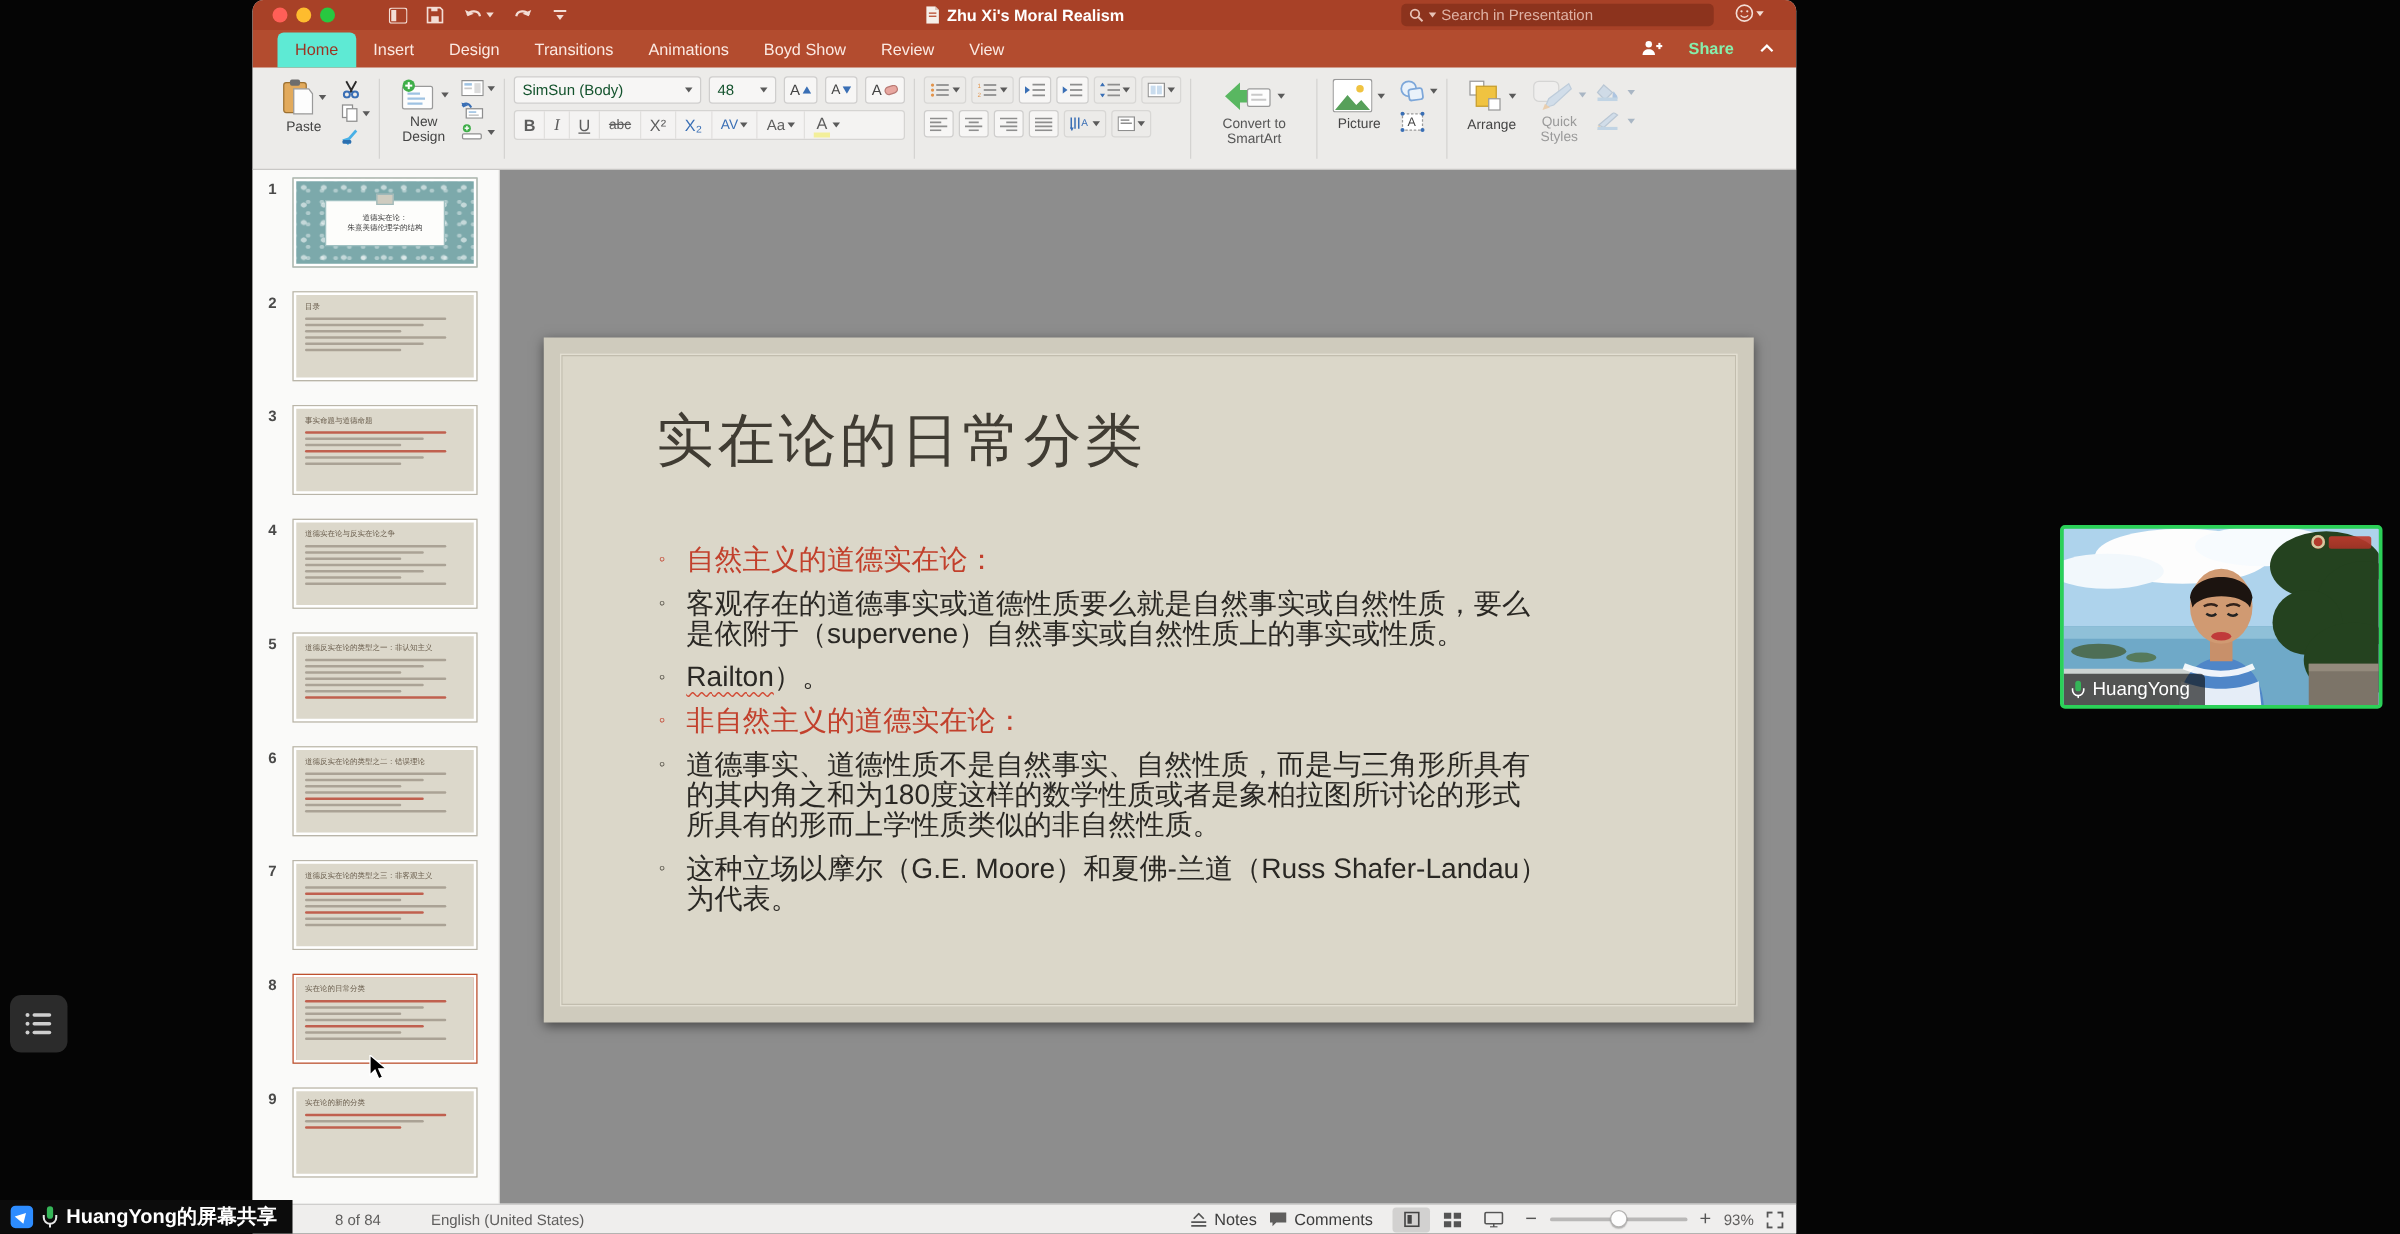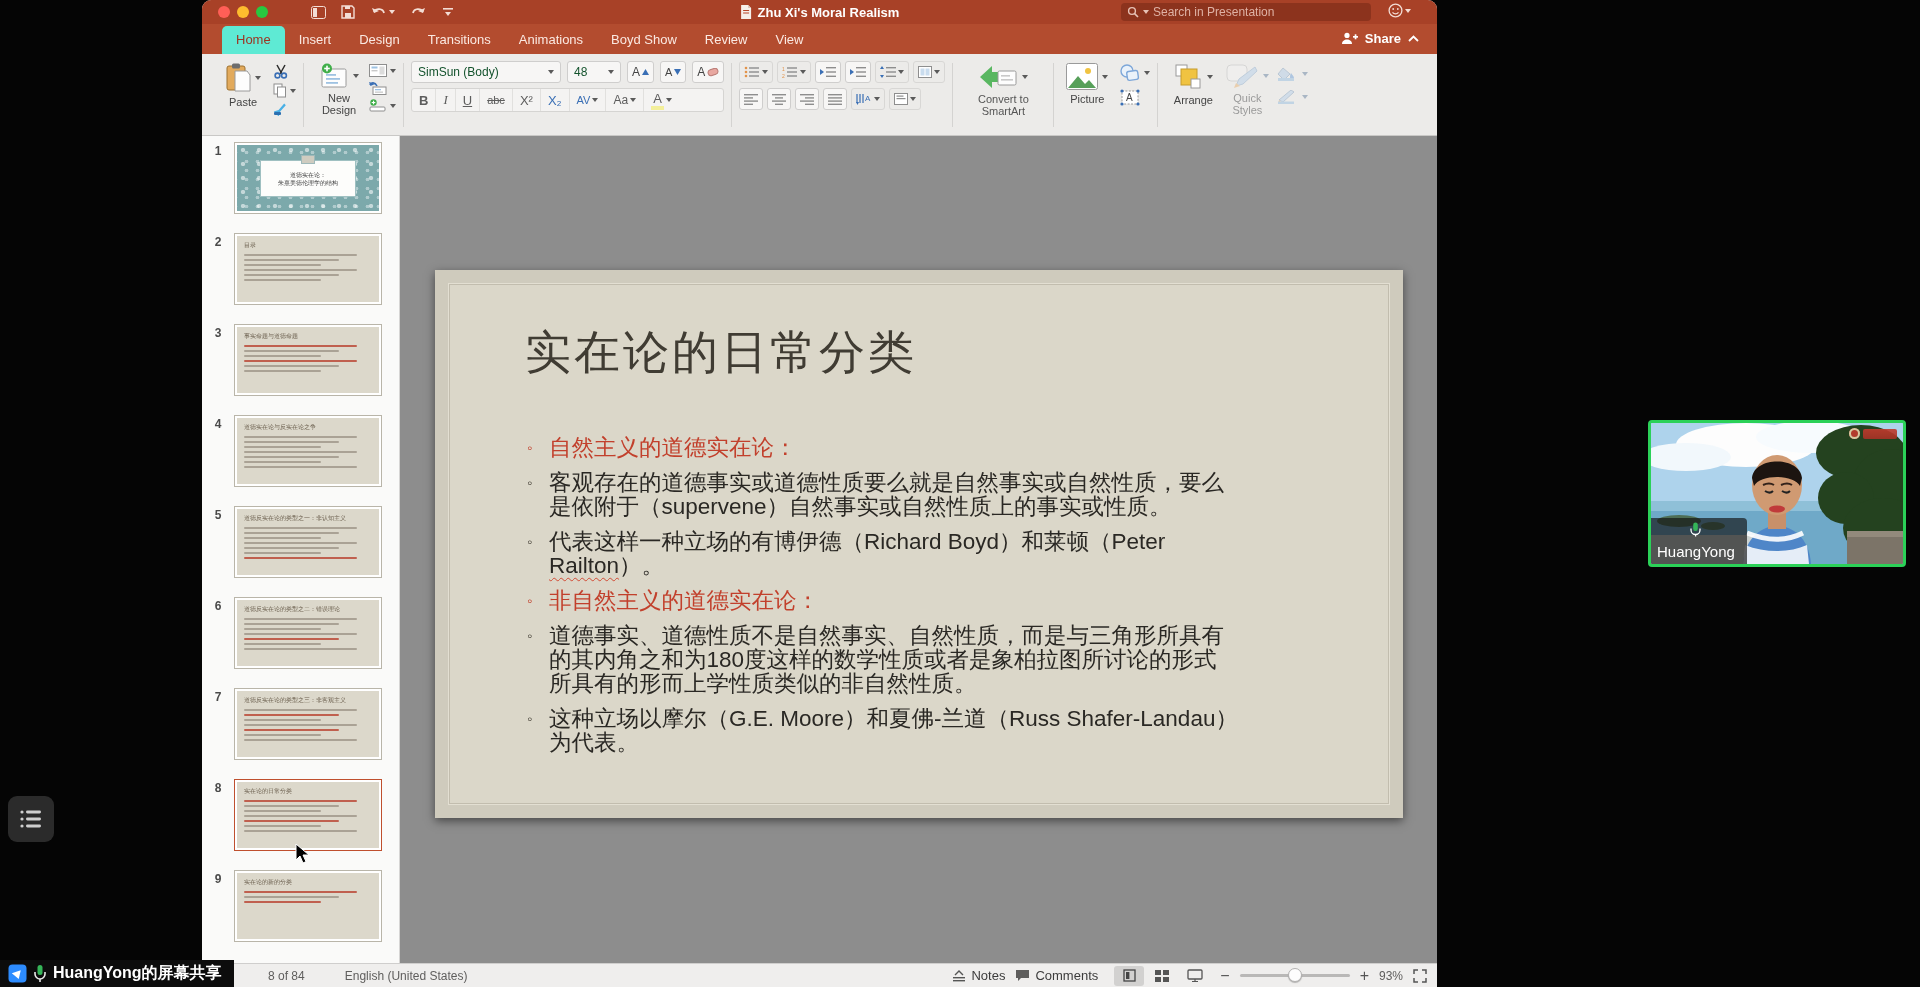--- a/index.html
+++ b/index.html
@@ -21,21 +21,21 @@
                color:#fff; font-size:13px; font-weight:bold; white-space:nowrap; }
   .searchbox { position:absolute; right:66px; top:3px; width:250px; height:18px; border-radius:4px;
                background:rgba(90,25,12,.35); display:flex; align-items:center; padding:0 6px; gap:4px; }
   .searchbox .ph { color:#dfb2a5; font-size:12px; }
   .smiley { position:absolute; right:26px; top:3px; color:#f3ddd5; display:flex; align-items:center; gap:2px;}
 
   
   .tabrow { position:relative; height:30px; background:#b34c2f; display:flex; align-items:flex-end; padding-left:20px; }
   .tab { color:#fbe9e2; font-size:13px; padding:6px 14px 7px; cursor:default; }
   .tab.active { background:#5eead4; color:#9c3423; font-weight:normal; border-radius:5px 5px 0 0; }
-  .share-area { position:absolute; right:18px; top:7px; display:flex; align-items:center; gap:7px; color:#ffffff; font-size:13px; font-weight:bold; }
+  .share-area { position:absolute; right:18px; top:7px; display:flex; align-items:center; gap:21px; color:#86efac; font-size:13px; font-weight:bold; }
 
   
   .ribbon { height:82px; background:#ecebe9; border-bottom:1px solid #c9c8c6; display:flex; align-items:stretch;
             padding:5px 4px 4px 8px; }
   .rgroup { display:flex; align-items:flex-start; padding:2px 5px; }
   .rdivider { width:1px; background:#d4d3d1; margin:4px 2px; }
   .bigbtn { display:flex; flex-direction:column; align-items:center; width:56px; margin-top:2px; }
   .bigbtn .lbl { font-size:11px; color:#444; margin-top:3px; text-align:center; line-height:12px; }
   .caret { width:0; height:0; border-left:3.5px solid transparent; border-right:3.5px solid transparent;
            border-top:4px solid #5a5a5a; display:inline-block; }
@@ -108,21 +108,21 @@
 
   
   .share-badge { position:absolute; left:0; top:960px; height:27px; background:#0c0c0c; color:#fff;
                  display:flex; align-items:center; gap:6px; padding:0 12px 0 8px; font-size:16px; font-weight:bold; z-index:60; }
   .side-badge { position:absolute; left:8px; top:796px; width:46px; height:46px; background:#2b2b2b;
                 border-radius:9px; display:flex; align-items:center; justify-content:center; z-index:60; }
 
   .video { position:absolute; left:1648px; top:420px; width:258px; height:147px; border:3px solid #2bd158;
            border-radius:4px; overflow:hidden; z-index:55; background:#9cc3e0; }
   .nametag { position:absolute; left:0; bottom:0; background:rgba(15,15,15,.65); color:#fff; font-size:15px;
-             display:flex; align-items:center; gap:6px; padding:4px 12px 4px 6px; border-radius:0 4px 0 0;flex-direction:column; }
+             display:flex; align-items:center; gap:6px; padding:4px 12px 4px 6px; border-radius:0 4px 0 0; }
   .watermark { position:absolute; right:6px; top:5px; display:flex; align-items:center; gap:3px; opacity:.9; }
   .watermark .wm-c { width:11px; height:11px; border-radius:50%; background:#c23b2e; box-shadow:inset 0 0 0 2px #e8d9b0; }
   .watermark .wm-t { width:34px; height:10px; background:linear-gradient(#c23b2e,#a93226); border-radius:2px; filter:blur(.4px); }
 
   .cursor { position:absolute; z-index:70; }
 </style>
 </head>
 <body>
 
 <div class="stage">
@@ -685,22 +685,21 @@
                 <span class="mk">◦</span>
                 <span class="tx"><span>自然主义的道德实在论：</span></span>
               </div>
               <div class="bullet">
                 <span class="mk">◦</span>
                 <span class="tx"><span>客观存在的道德事实或道德性质要么就是自然事实或自然性质，要么
 是依附于（supervene）自然事实或自然性质上的事实或性质。</span></span>
               </div>
               <div class="bullet">
                 <span class="mk">◦</span>
-                <span class="tx"><span>代表这样一种立场的有博伊德（Richard Boyd）和莱顿（Peter
-</span><span class="wavy">Railton</span><span>）。</span></span>
+                <span class="tx"><span class="wavy">Railton</span><span>）。</span></span>
               </div>
               <div class="bullet red">
                 <span class="mk">◦</span>
                 <span class="tx"><span>非自然主义的道德实在论：</span></span>
               </div>
               <div class="bullet">
                 <span class="mk">◦</span>
                 <span class="tx"><span>道德事实、道德性质不是自然事实、自然性质，而是与三角形所具有
 的其内角之和为180度这样的数学性质或者是象柏拉图所讨论的形式
 所具有的形而上学性质类似的非自然性质。</span></span>

